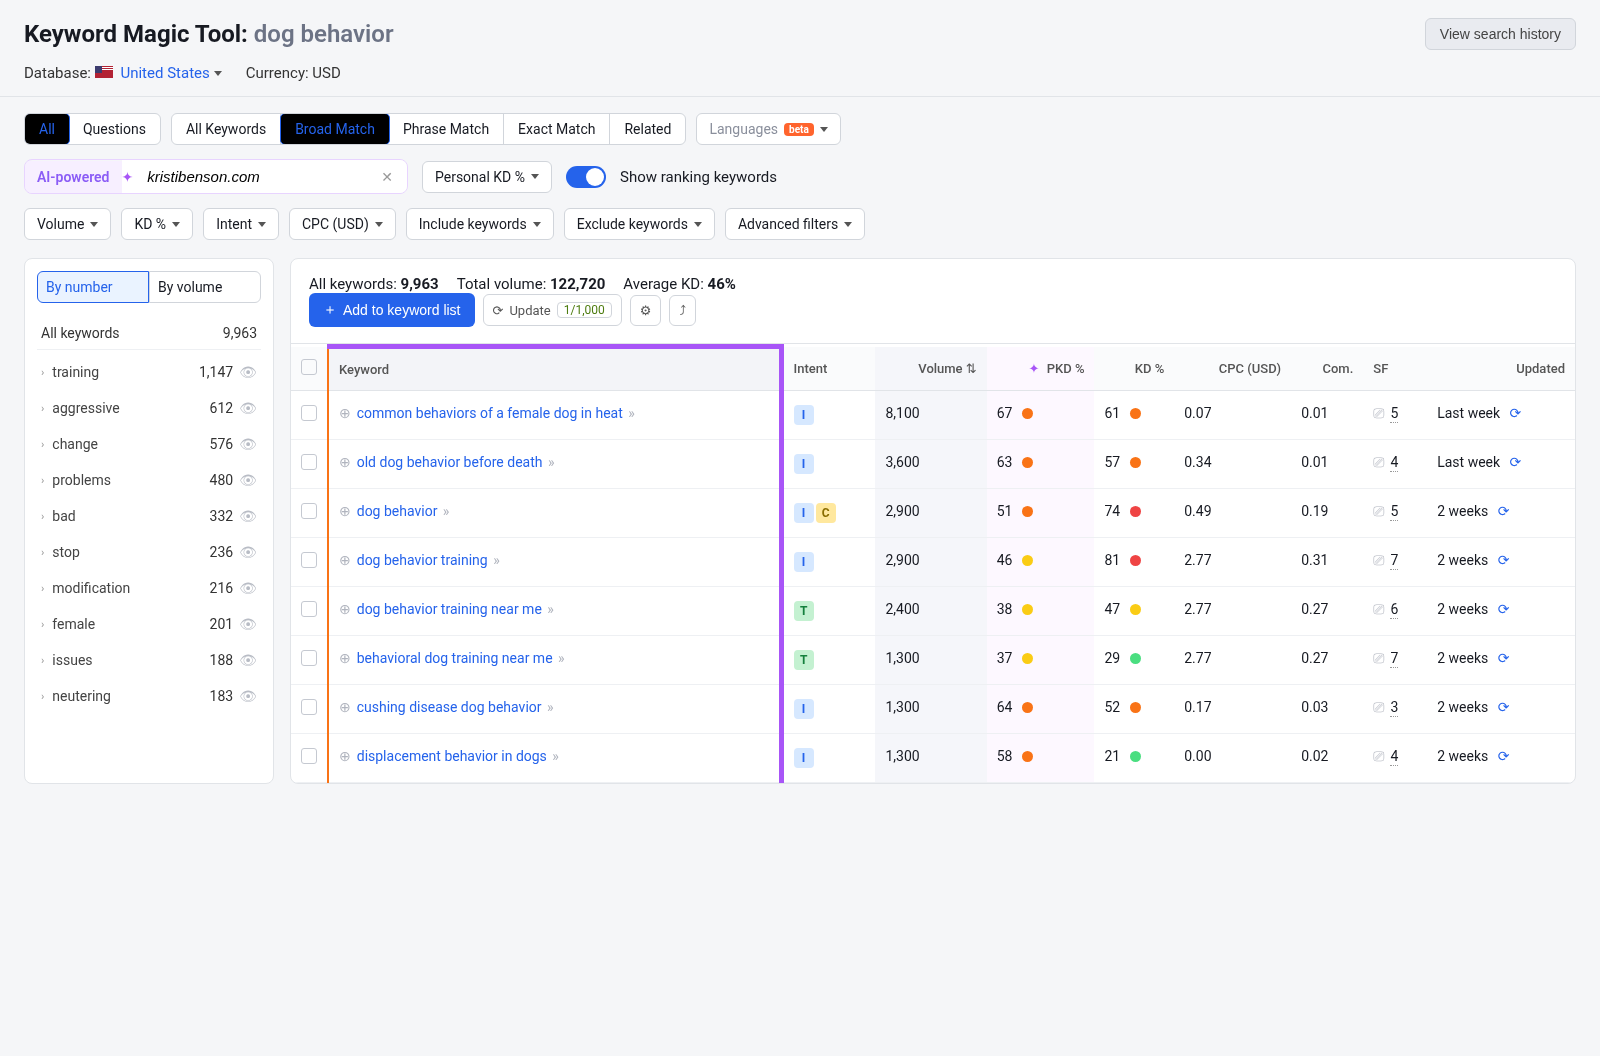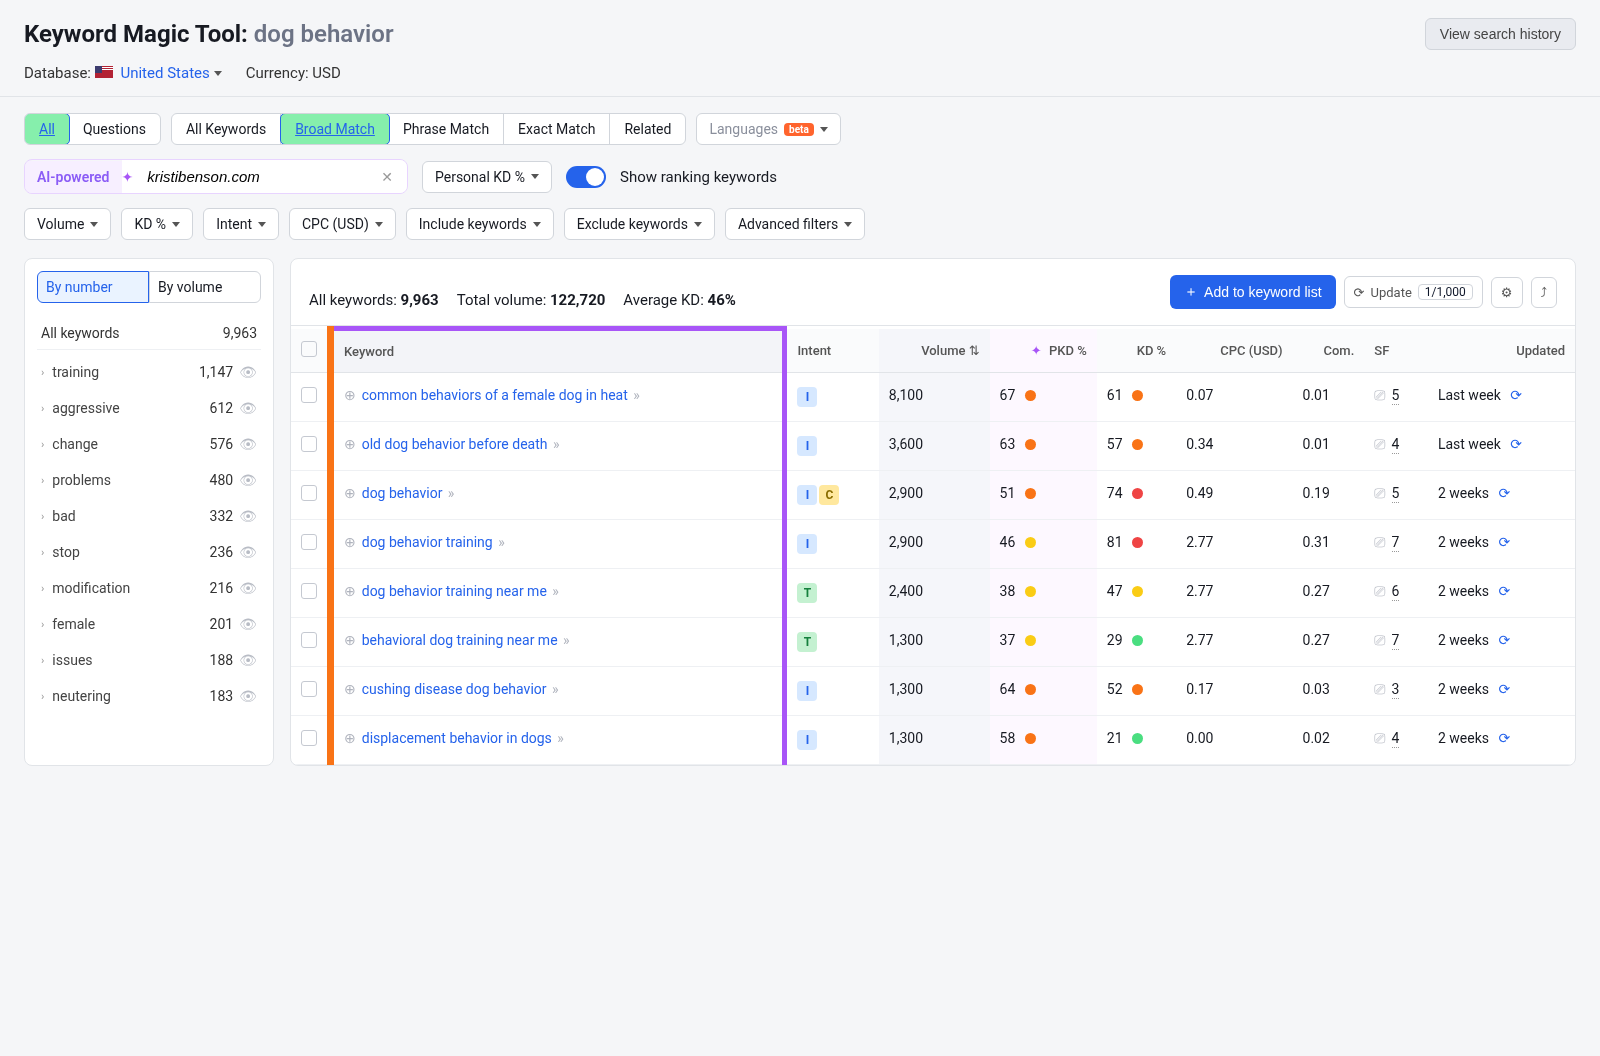--- a/index.html
+++ b/index.html
@@ -13,21 +13,21 @@
 .db-link { color: #2563eb; cursor: pointer; display: inline-flex; align-items: center; gap: 4px; }
 .flag { width: 18px; height: 12px; background: linear-gradient(to bottom, #b22234 8%, #fff 8%, #fff 16%, #b22234 16%, #b22234 24%, #fff 24%, #fff 32%, #b22234 32%); position: relative; display: inline-block; margin-right: 4px; }
 .flag::before { content:""; position:absolute; top:0; left:0; width:7px; height:7px; background:#3c3b6e; }
 .divider { border-top: 1px solid #e1e4e8; margin: 0 0 0; }
 
 .controls { padding: 16px 24px 0; }
 .filter-row { display: flex; gap: 10px; margin-bottom: 14px; flex-wrap: wrap; align-items: center; }
 .pill-group { display: inline-flex; border: 1px solid #d1d5db; border-radius: 6px; overflow: hidden; background:#fff; }
 .pill { padding: 7px 14px; border-right: 1px solid #d1d5db; cursor: pointer; font-size: 14px; }
 .pill:last-child { border-right: none; }
-.pill.active { background: #86efac; color: #2563eb; border: 1px solid #2563eb; border-radius: 5px; margin: -1px; text-decoration: underline; }
+.pill.active { background: #000000; color: #2563eb; border: 1px solid #2563eb; border-radius: 5px; margin: -1px; }
 .btn { border: 1px solid #d1d5db; background: #fff; padding: 7px 12px; border-radius: 6px; display: inline-flex; align-items: center; gap: 6px; cursor: pointer; font-size: 14px; }
 .btn.lang { color:#8a8f9c; }
 .beta { background: #ff642d; color: #fff; font-size: 10px; font-weight: 700; padding: 1px 5px; border-radius: 4px; }
 .chev { display:inline-block; width:0; height:0; border-left:4px solid transparent; border-right:4px solid transparent; border-top:5px solid #555; }
 
 .ai-row { display:flex; gap:14px; align-items:center; margin-bottom:14px; }
 .ai-group { display:inline-flex; align-items:center; border:1px solid #e8d4ff; border-radius:8px; overflow:hidden; }
 .ai-label { background:#f7efff; color:#8b5cf6; padding:8px 12px; font-weight:600; font-size:14px; }
 .ai-input { border:none; padding:8px 10px; font-size:15px; width:240px; outline:none;font-style:italic; }
 .ai-input-wrap { display:flex; align-items:center; padding-right:10px; background:#fff; }
@@ -47,34 +47,34 @@
 .sb-btn:last-child { border-radius:0 6px 6px 0; }
 .sb-btn.active { border-color:#2563eb; color:#2563eb; background:#eaf3ff; }
 .sb-all { display:flex; justify-content:space-between; padding:8px 4px; font-size:14px; color:#333; border-bottom:1px solid #eef0f3; margin-bottom:4px; }
 .sb-row { display:flex; align-items:center; justify-content:space-between; padding:10px 4px; font-size:14px; color:#444; }
 .sb-left { display:flex; align-items:center; gap:8px; }
 .sb-chev { color:#999; font-size:11px; }
 .sb-count { color:#333; margin-right:6px; }
 .eye { color:#b8bcc5; }
 
 .content { flex:1; background:#fff; border:1px solid #e1e4e8; border-radius:8px; overflow:hidden; }
-.content-top { display:flex; justify-content:space-between; align-items:flex-end; padding:16px 18px; border-bottom:1px solid #e1e4e8; }
+.content-top { display:flex; justify-content:space-between; align-items:flex-start; padding:16px 18px; border-bottom:1px solid #e1e4e8;flex-direction:column; }
 .stats { display:flex; gap:18px; font-size:15px; }
 .stats b { font-weight:700; }
 .top-actions { display:flex; gap:8px; align-items:center; }
 .add-btn { background:#2563eb; color:#fff; border:none; padding:8px 14px; border-radius:6px; font-size:14px; display:flex; align-items:center; gap:6px; cursor:pointer; }
 .icon-btn { border:1px solid #d1d5db; background:#fff; padding:7px 9px; border-radius:6px; cursor:pointer; color:#555; display:flex; align-items:center; gap:6px; font-size:13px; }
-.page-badge { border:1px solid #d1d5db; padding:0 6px; border-radius:4px; font-size:12px; color:#0f172a; }
+.page-badge { border:1px solid #d1d5db; padding:0 6px; border-radius:4px; font-size:12px; color:#4d7c0f; }
 
 table { width:100%; border-collapse:collapse; }
 th { text-align:left; padding:12px 10px; font-size:13px; font-weight:500; color:#555; background:#fafbfc; border-bottom:1px solid #e1e4e8; }
 th.right { text-align:right; }
 td { padding:14px 10px; border-bottom:1px solid #eef0f3; font-size:14px; vertical-align:top; }
 td.right { text-align:left; }
-.kw-col-hl { border-left:7px solid #f97316; border-right:5px solid #a855f7; }
+.kw-col-hl { border-left:2px solid #f97316; border-right:5px solid #a855f7; }
 th.kw-col-hl { border-top:5px solid #a855f7; background:#f3f4f8; }
 .volume-col { background:#f5f6fa; }
 .pkd-col { background:#fdf8ff; }
 .checkbox { width:16px; height:16px; border:1.5px solid #c5c9d1; border-radius:3px; display:inline-block; }
 .kw-link { color:#2563eb; cursor:pointer; }
 .kw-cell { display:flex; gap:6px; align-items:flex-start; }
 .plus-circle { color:#b0b4be; flex-shrink:0; }
 .chevrons { color:#b0b4be; margin-left:2px; }
 .intent-badge { display:inline-block; width:20px; height:20px; border-radius:4px; text-align:center; line-height:20px; font-size:12px; font-weight:700; margin-right:2px; }
 .intent-I { background:#d6e8ff; color:#2563eb; }

